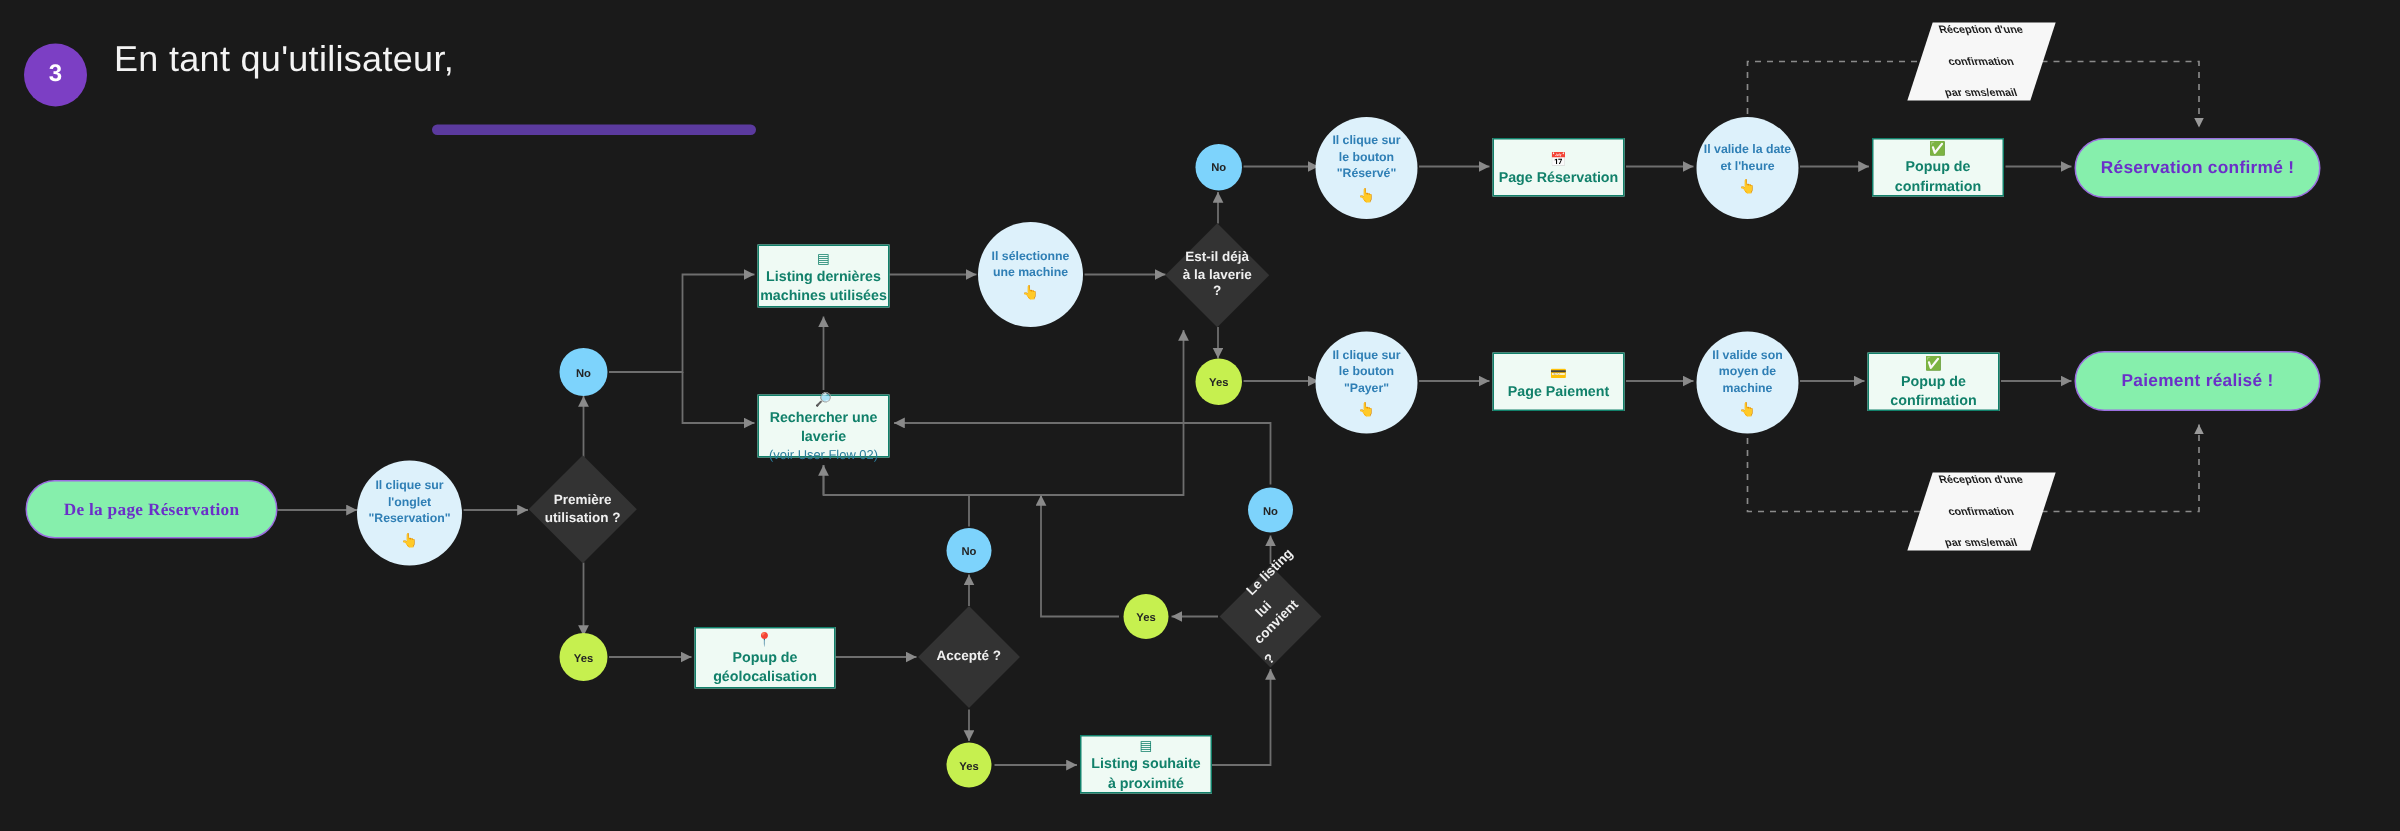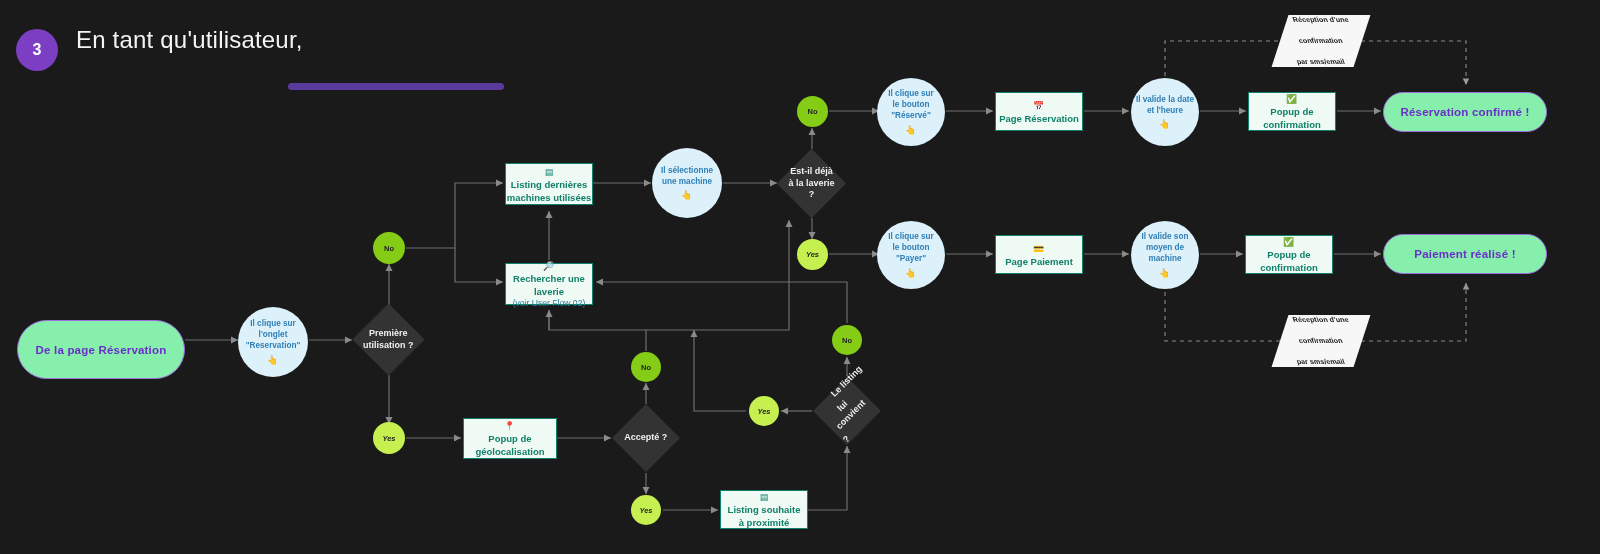--- a/index.html
+++ b/index.html
@@ -46,22 +46,22 @@
   }
   .action .hand{font-size:9px;margin-top:2px;}
   .dec{
     background:#333333;color:#f0f0f0;font-size:9px;font-weight:bold;
     line-height:1.3;transform:rotate(45deg);
   }
   .dec span{transform:rotate(-45deg);display:block;}
   .pill{
     border-radius:50%;font-size:7.5px;font-weight:bold;color:#242424;
   }
-  .pill.yes{background:#c6f04f;font-style:italic;}
-  .pill.no{background:#84cc16;}
+  .pill.yes{background:#c6f04f;}
+  .pill.no{background:#7dd3fc;}
   .note{
     background:#f7f7f7;color:#1d1d1d;font-size:7.2px;font-weight:bold;
     line-height:1.45;
     transform:skewX(-18deg);
   }
   .note span{transform:skewX(18deg);display:block;}
 </style>
 </head>
 <body>
 
@@ -154,21 +154,21 @@
     </g>
 
     <g stroke="#8a8a8a" stroke-width="1.1" fill="none" stroke-dasharray="4 4">
       <path d="M1165,84 L1165,41 L1291,41" marker-end="url(#ahd)"></path>
       <path d="M1345,41 L1466,41 L1466,85" marker-end="url(#ahd)"></path>
       <path d="M1165,284 L1165,341 L1291,341" marker-end="url(#ahd)"></path>
       <path d="M1345,341 L1466,341 L1466,283" marker-end="url(#ahd)"></path>
     </g>
   </svg>
 
-  <div class="node term" style="left:17px;top:320px;width:168px;height:59px;">
+  <div class="node term" style="left:17px;top:320px;width:168px;height:39px;font-family:Liberation Serif, serif;">
     <span>De la page Réservation</span>
   </div>
 
   <div class="node action" style="left:238px;top:307px;width:70px;height:70px;">
     <span>Il clique sur</span>
     <span>l'onglet</span>
     <span>"Reservation"</span>
     <span class="hand">👆</span>
   </div>
 

